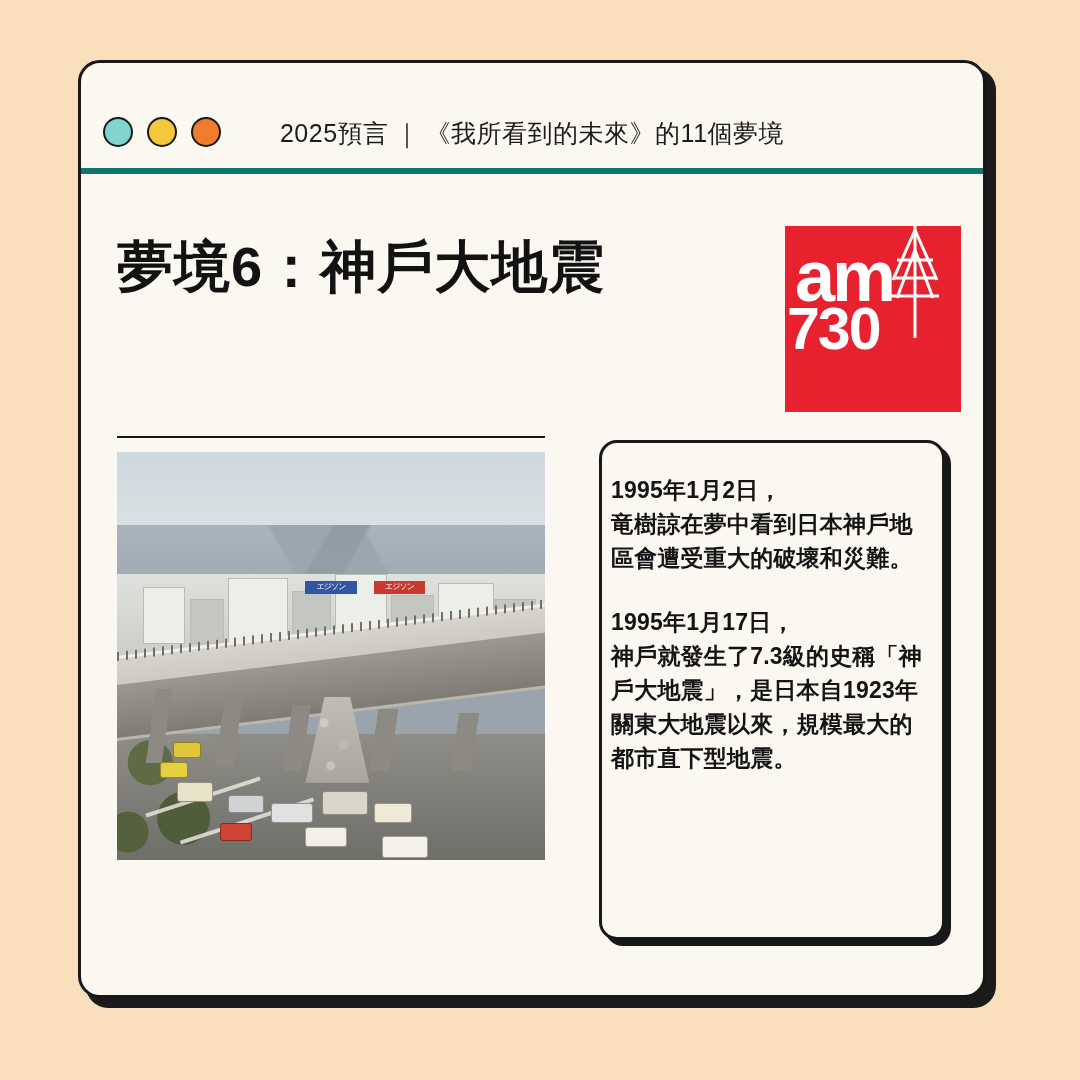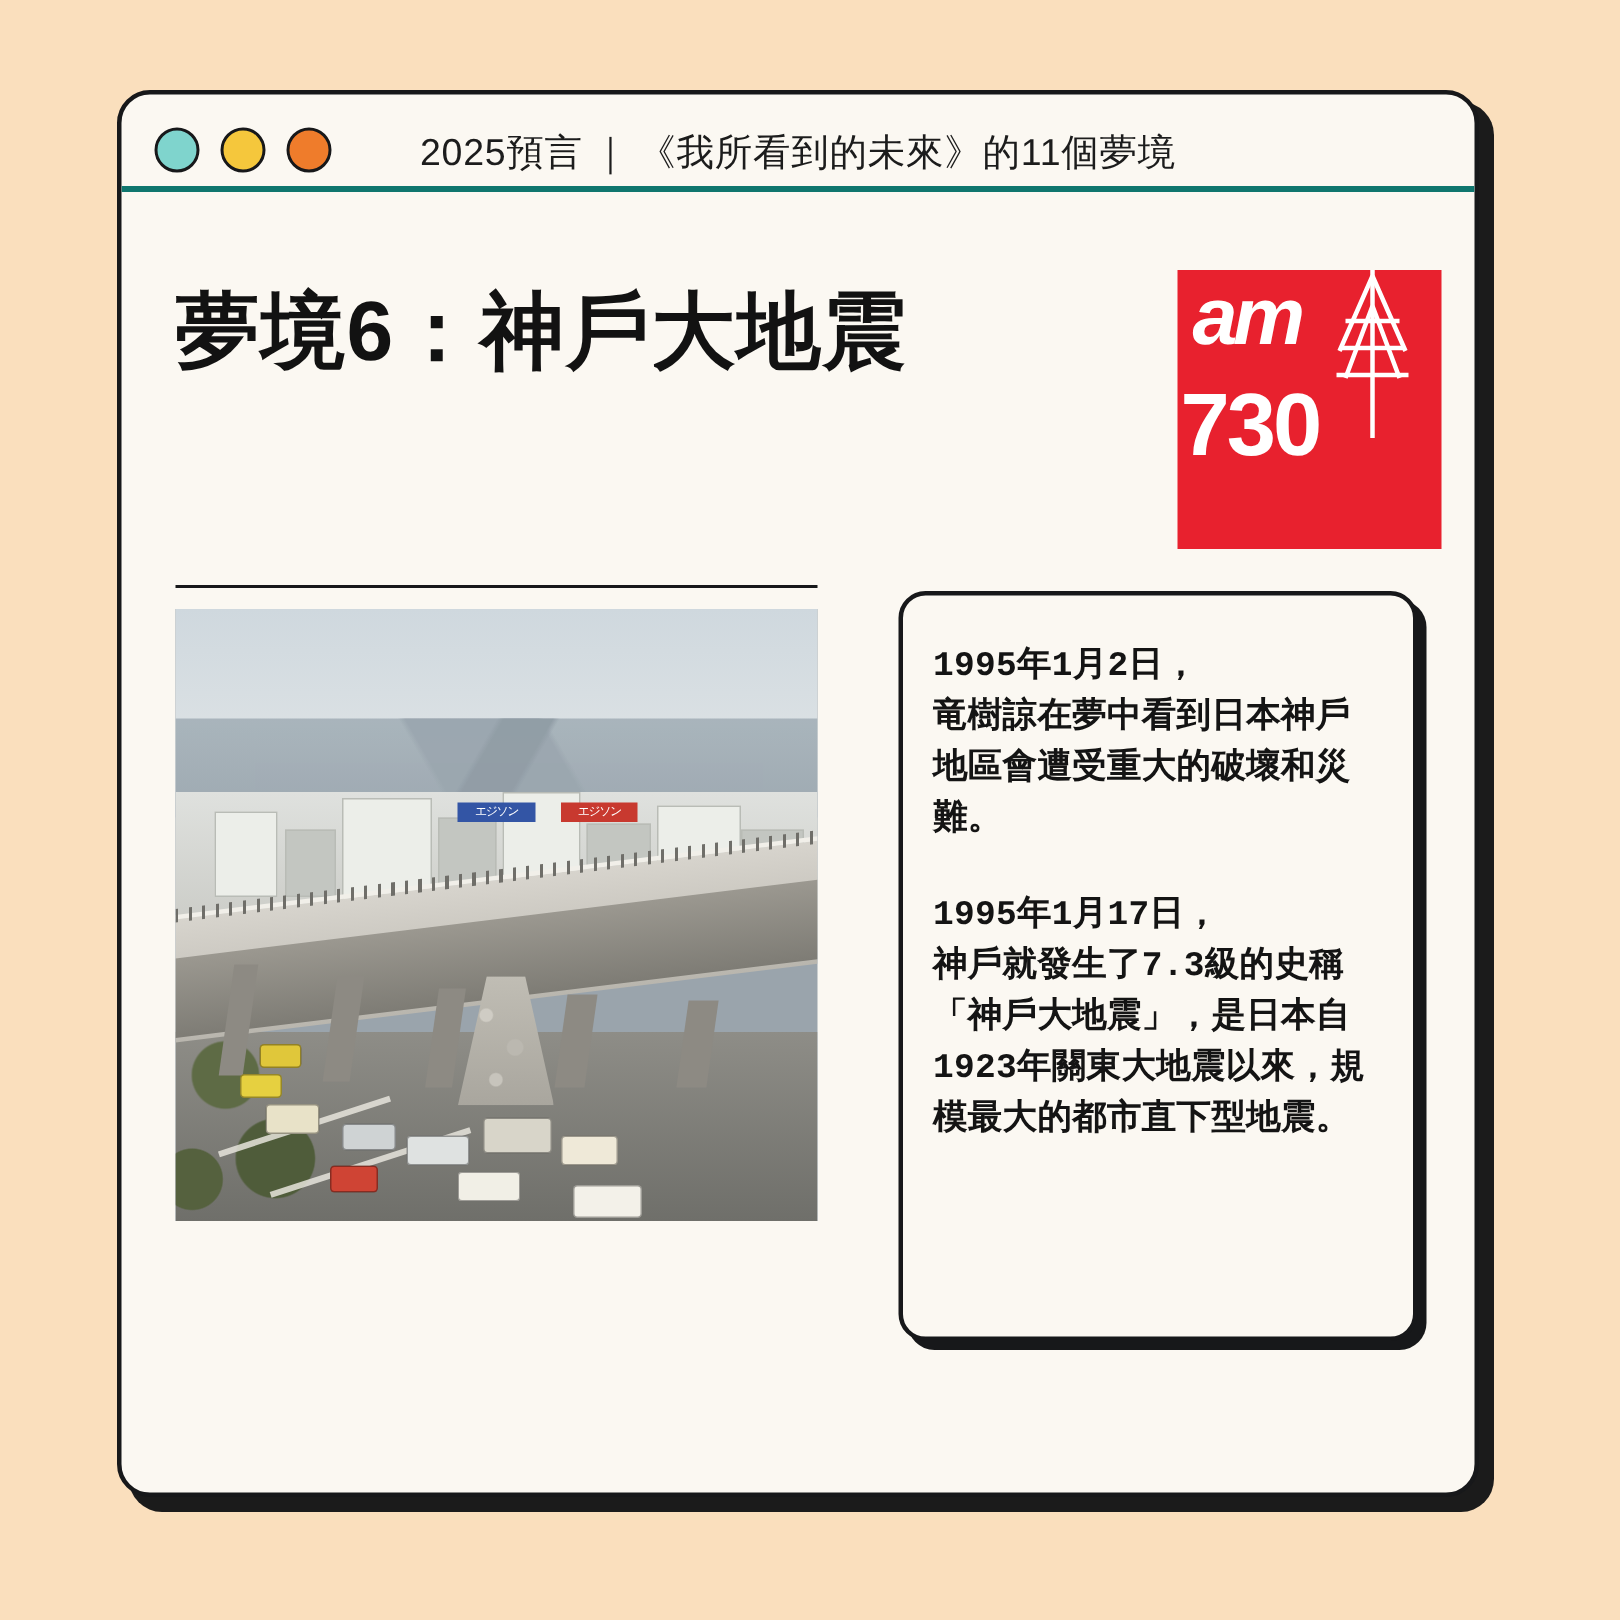--- a/index.html
+++ b/index.html
@@ -33,23 +33,24 @@
     background: #fbf8f2;
     border: 3px solid #17181a;
     border-radius: 22px;
     box-sizing: border-box;
     overflow: hidden;
   }
 
   
   .titlebar {
     position: relative;
-    height: 65px;
-    border-bottom: 4px solid #0f766e;
-    box-sizing: border-box;
+    height: 79px;
+    border-bottom: 6px solid #0f766e;
+    box-sizing: border-box;
+    margin-top: 32px;
   }
   .dots {
     position: absolute;
     left: 22px;
     top: 22px;
     display: flex;
     gap: 14px;
   }
   .dot {
     width: 30px;
@@ -96,24 +97,23 @@
     top: 52px;
     width: 176px;
     height: 186px;
     background: #e8212e;
     color: #ffffff;
     overflow: hidden;
   }
   .logo .am {
     position: absolute;
     left: 10px;
-    top: 4px;
-    font-size: 54px;
+    top: 14px;
+    font-size: 72px;
     font-weight: bold;
-    font-style: italic;
     letter-spacing: -3px;
     line-height: 1;
   }
   .logo .seven30 {
     position: absolute;
     left: 2px;
     top: 74px;
     font-size: 59px;
     font-weight: bold;
     letter-spacing: -2px;
@@ -257,22 +257,21 @@
   .textbox {
     position: absolute;
     left: 518px;
     top: 4px;
     width: 346px;
     height: 500px;
     background: #fbf8f2;
     border: 3px solid #17181a;
     border-radius: 18px;
     box-sizing: border-box;
-    padding: 30px 20px 20px 20px;
-    font-family: Liberation Mono, monospace;
+    padding: 30px 20px 20px 9px;
   }
   .para {
     font-size: 23px;
     font-weight: bold;
     line-height: 34px;
     color: #141414;
     margin: 0 0 30px 0;
     white-space: pre-line;
     letter-spacing: 0.2px;
   }

